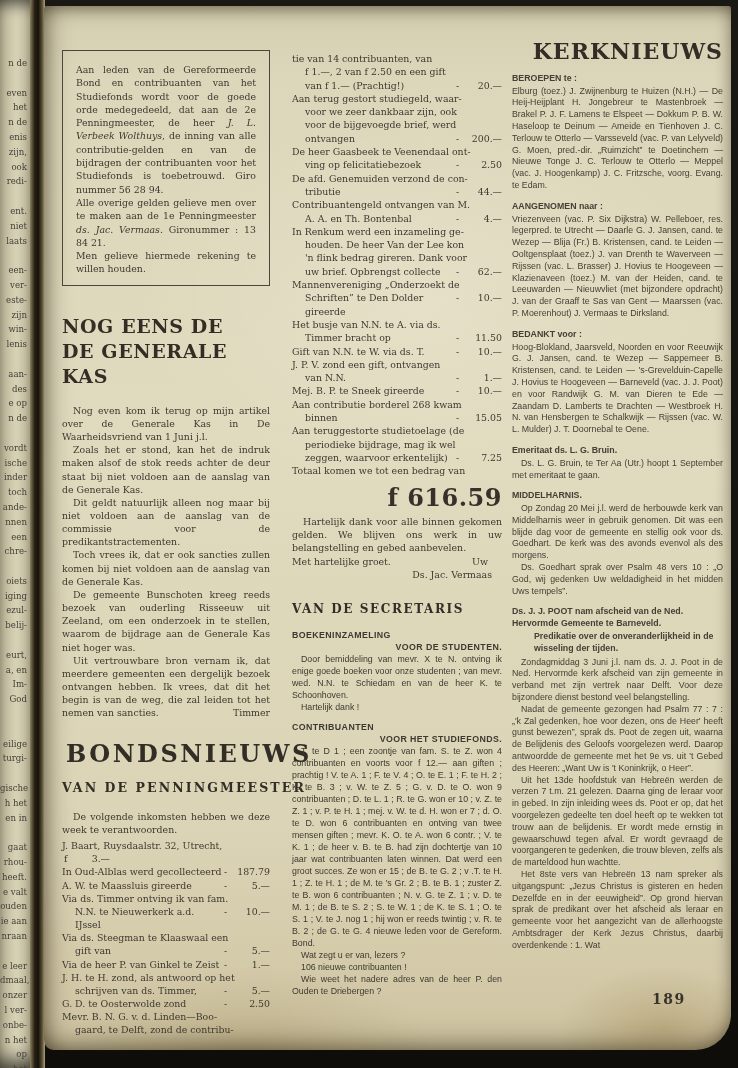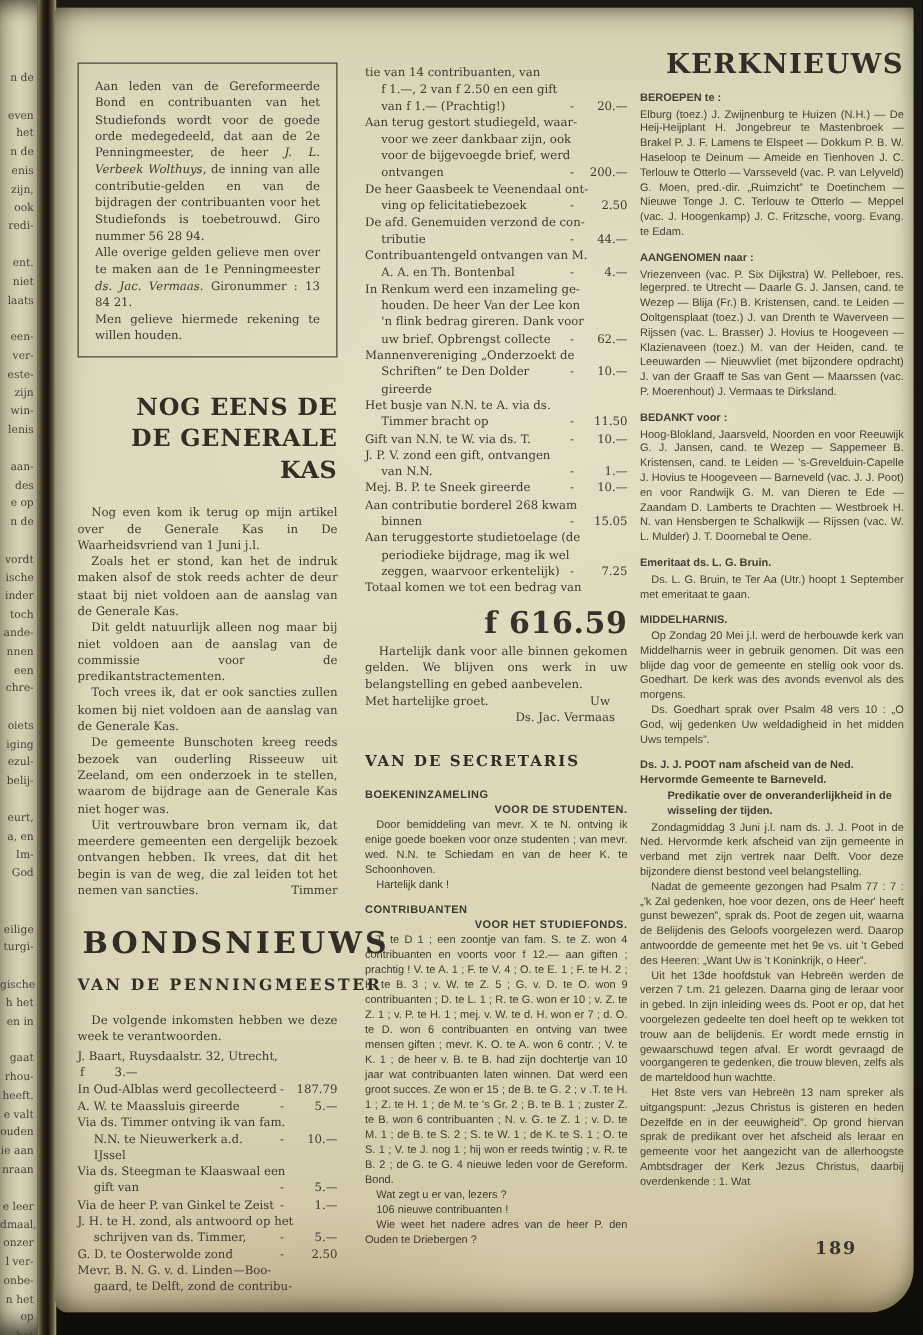--- a/index.html
+++ b/index.html
@@ -35,21 +35,21 @@
   #col1 { left:62px;  top:50px; width:208px; font-size:9.4px; line-height:13.15px; }
   #col2 { left:292px; top:52px; width:210px; font-size:9.4px; line-height:13.3px; }
   #col3 { left:512px; top:46px; width:211px; font-family:"Liberation Sans",sans-serif;
           font-size:8.8px; line-height:11.8px; color:#454035; }
 
   .notice { border:1.5px solid #4b453a; padding:12px 13px 9px; margin:0 0 28px;
             text-align:justify; line-height:13.3px; }
   .notice p { margin:0; }
   .name { font-style:italic; }
 
-  .art-title { font-size:19px; line-height:25px; font-weight:bold; text-align:right;
+  .art-title { font-size:19px; line-height:25px; font-weight:bold; text-align:left;
                letter-spacing:.6px; color:#322d25; margin:0 0 15px; }
   .par { margin:0; text-indent:11px; text-align:justify; }
   .timmer { text-align:right; margin-top:-13.15px; }
 
   .bonds { font-size:24px; font-weight:bold; letter-spacing:2.5px; text-align:center;
            margin:27px 4px 21px; color:#322d25; }
   .penm-title { font-size:12.5px; font-weight:bold; letter-spacing:2.1px; margin:0 0 16px;
                 color:#322d25; white-space:nowrap; }
   .intro { margin:0 0 3px; text-indent:11px; text-align:justify; }
 

